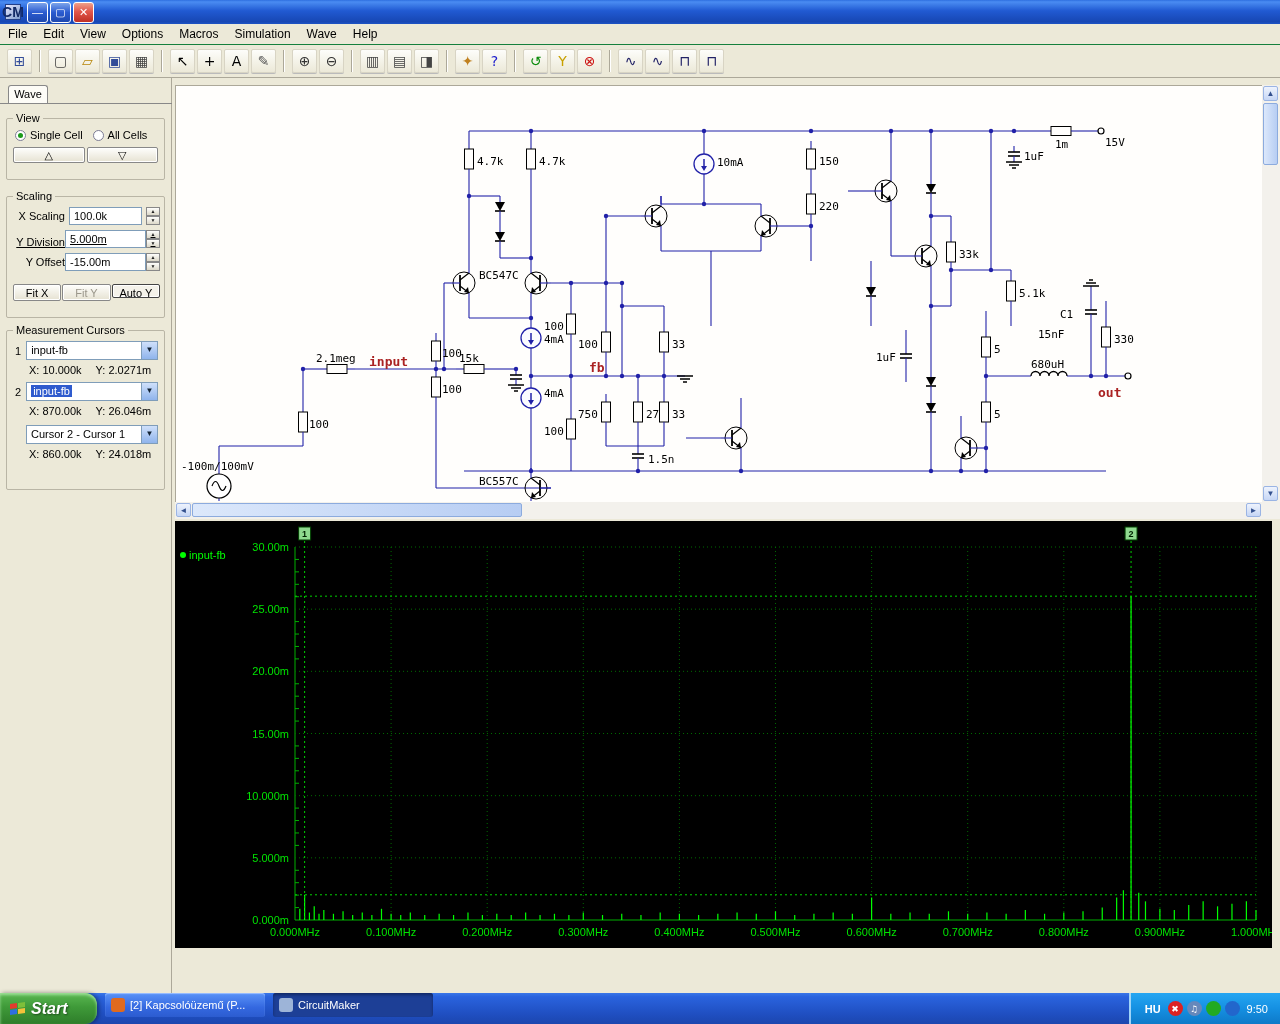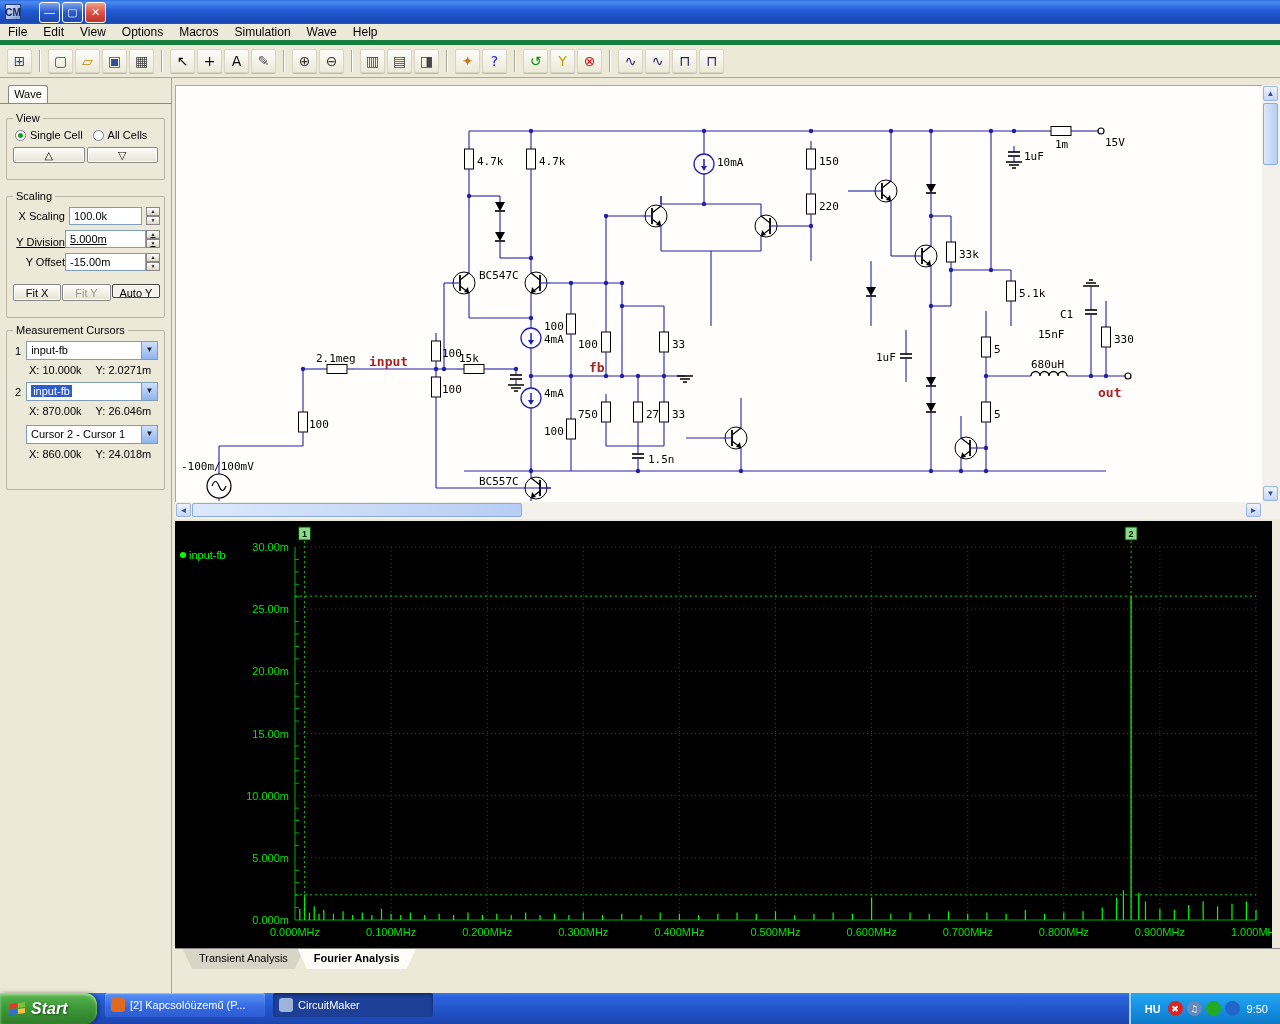--- a/index.html
+++ b/index.html
@@ -4,33 +4,33 @@
 <style>
   * { margin:0; padding:0; box-sizing:border-box; }
   html,body { width:1280px; height:1024px; overflow:hidden; background:#ece9d8;
     font-family:"Liberation Sans", sans-serif; }
   #app { position:relative; width:1280px; height:1024px; }
 
   
   #titlebar { position:absolute; left:0; top:0; width:1280px; height:24px;
     background:linear-gradient(180deg,#2e6fe0 0%,#4a8cf2 8%,#215ad2 45%,#1747b4 90%,#1c53c4 100%);
     display:flex; align-items:center; padding:0 3px; }
-  #titlebar .appicon { width:16px; height:16px; margin:0 16px 0 2px;
+  #titlebar .appicon { width:16px; height:16px; margin:0 4px 0 2px;
     background:linear-gradient(135deg,#e8e8ff,#7d9ccd); border:1px solid #23408a;
-    display:flex; align-items:center; justify-content:center; font-size:10px; color:#132a66; font-weight:bold; }
+    display:flex; align-items:center; justify-content:center; font-size:14px; color:#132a66; font-weight:bold; }
   #titlebar .title { color:#fff; font-weight:bold; font-size:12px; text-shadow:1px 1px 1px #10307a; flex:1;
     white-space:nowrap; overflow:hidden; }
   .winbtn { width:21px; height:21px; margin-left:2px; border:1px solid #fff; border-radius:3px;
     color:#fff; font-size:11px; line-height:19px; text-align:center;
     background:linear-gradient(180deg,#7da4ea,#2a5bd0 50%,#1e48ae); }
   .winbtn.close { background:linear-gradient(180deg,#f0a089,#e2574c 45%,#bf3025); }
 
   
   #menubar { position:absolute; left:0; top:24px; width:1280px; height:21px; background:#ece9d8;
-    border-bottom:5px solid #15803d; display:flex; align-items:center; font-size:12px; }
+    border-bottom:1px solid #15803d; display:flex; align-items:center; font-size:12px; }
   .menu-item { padding:2px 8px; color:#000; }
   #toolbar { position:absolute; left:0; top:45px; width:1280px; height:33px; background:#ece9d8;
     border-bottom:1px solid #aca899; display:flex; align-items:center; padding-left:6px; }
   .tbtn { width:25px; height:24px; margin:0 1px; border:1px solid #d8d4c4; border-radius:2px;
     background:linear-gradient(180deg,#fdfdfa,#ece9d8); display:flex; align-items:center; justify-content:center;
     font-family:"DejaVu Sans", sans-serif; font-size:14px; box-shadow:0 1px 0 #bbb; }
   .tsep { width:2px; height:22px; margin:0 6px; border-left:1px solid #aca899; border-right:1px solid #fff; }
 
   
   #sidebar { position:absolute; left:0; top:78px; width:172px; height:915px; background:#ece9d8;
@@ -801,24 +801,20 @@
         <text x="129.61" y="16" fill="#002000" font-size="9" font-family="&quot;Liberation Sans&quot;, sans-serif" text-anchor="middle" font-weight="bold">1</text>
         <line x1="956.07" y1="20" x2="956.07" y2="399" stroke="#00d000" stroke-width="1" stroke-dasharray="2,3"></line>
         <line x1="120" y1="75.16140000000001" x2="1081" y2="75.16140000000001" stroke="#00d000" stroke-width="1" stroke-dasharray="2,3"></line>
         <rect x="950.07" y="6" width="12" height="13" fill="#8fd98f" stroke="#004000"></rect>
         <text x="956.07" y="16" fill="#002000" font-size="9" font-family="&quot;Liberation Sans&quot;, sans-serif" text-anchor="middle" font-weight="bold">2</text>
         <circle cx="8" cy="34" r="3" fill="#00ff00"></circle>
         <text x="14" y="38" fill="#00ff00" font-size="11" font-family="&quot;Liberation Sans&quot;, sans-serif" text-anchor="start" font-weight="normal">input-fb</text>
       </svg>
   </div>
 
-  <div id="wavetabs">
-    <div class="wtab">Transient Analysis</div>
-    <div class="wtab active">Fourier Analysis</div>
-  </div>
 
   <div id="taskbar">
     <div id="startbtn">
       <span class="winflag">
           <div></div>
           <div></div>
           <div></div>
           <div></div>
         </span>
       <span class="label">Start</span>

